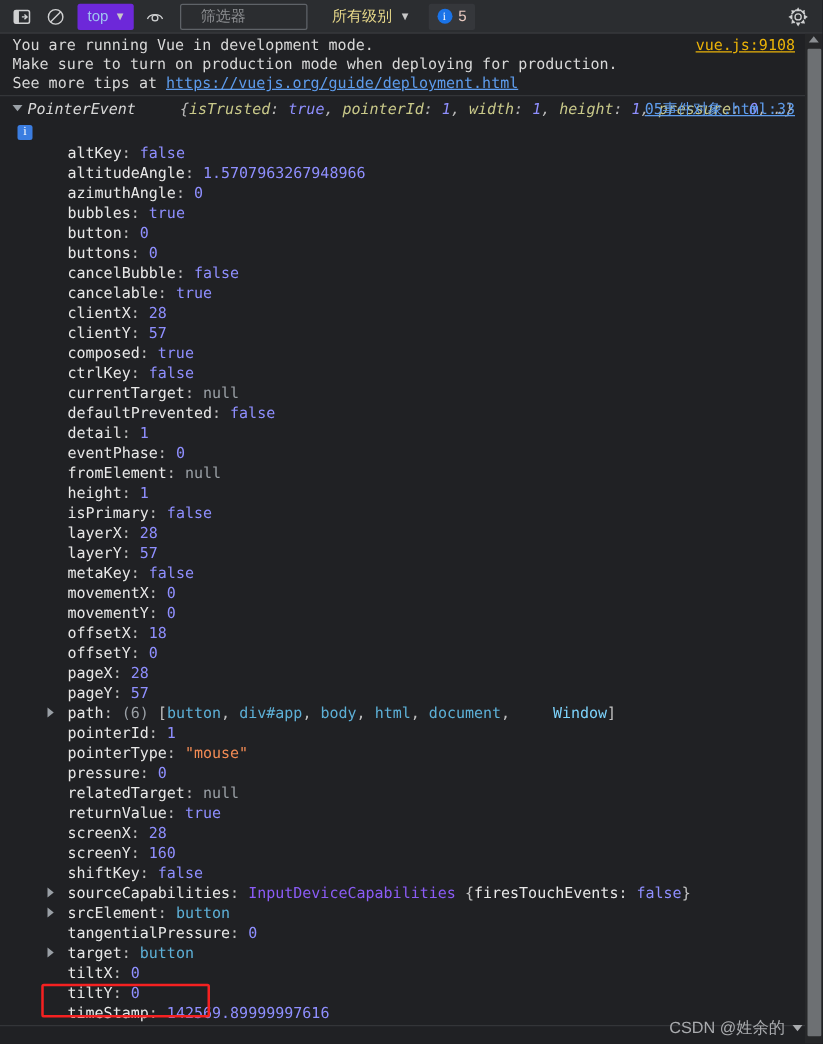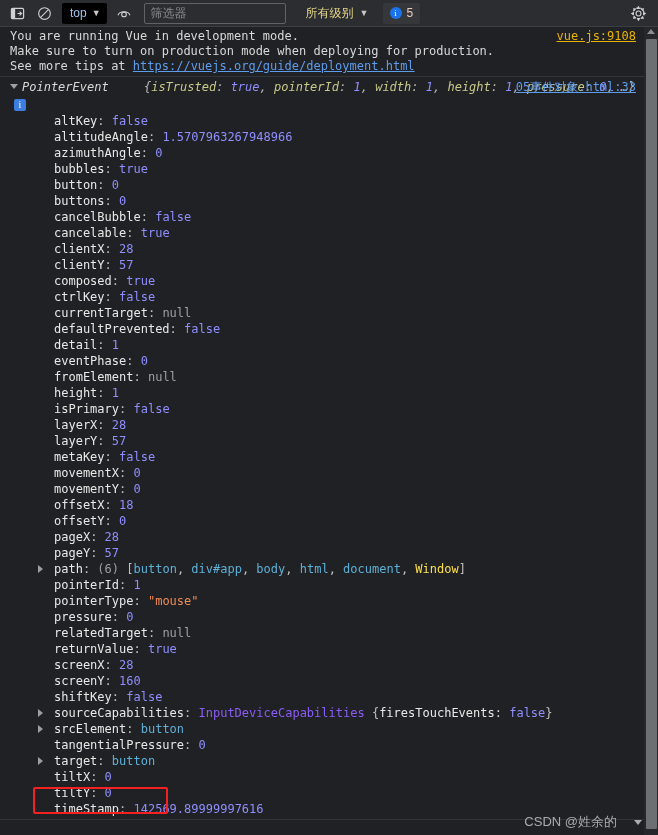--- a/index.html
+++ b/index.html
@@ -29,43 +29,43 @@
     width: 26px; height: 22px;
     display: flex; align-items: center; justify-content: center;
     color: #cfd0d1;
     border-radius: 2px;
     margin-right: 1px;
     flex: none;
   }
 
   .ctx-select {
     height: 21px;
-    background: #000000;
+    background: #6d28d9;
     border-radius: 2px;
     display: flex; align-items: center;
     padding: 0 6px 0 8px;
     margin: 0 4px;
     font-family: "Liberation Sans", sans-serif;
     font-size: 12px;
     color: #9fc3f0;
     flex: none;
   }
   .ctx-select .caret {
     margin-left: 5px;
     color: #c8c8c8;
     font-size: 9px;
   }
 
   .filter-box {
-    width: 142px; height: 21px;
+    width: 102px; height: 21px;
     background: #2b2d30;
     border: 1px solid #5f6368;
     border-radius: 2px;
     margin-left: 6px;
-    padding: 0 6px;
+    padding: 0 16px;
     display: flex; align-items: center;
     font-family: "Liberation Sans", sans-serif;
     font-size: 12px;
     color: #8b8d90;
     flex: none;
   }
 
   .level-select {
     height: 21px;
     display: flex; align-items: center;
@@ -167,21 +167,21 @@
   .objrow .kv { padding-left: 30px; }
   .objrow.has-tri .kv { padding-left: 30px; }
 
   
   .k-prop  { color: #e8e8e8; }
   .v-num   { color: #8f8fff; }
   .v-bool  { color: #8f8fff; }
   .v-null  { color: #9aa0a6; }
   .v-str   { color: #f28b54; }
   .v-node  { color: #5db0d7; }
-  .v-win   { color: #fde047; }
+  .v-win   { color: #7dd3fc; margin-left: 27px; }
   .t-class { color: #8b5cf6; }
   .t-punct { color: #c0c0c0; }
   .t-count { color: #9aa0a6; }
   .ev-name { color: #d8d8d8; font-style: italic; }
   .ev-preview { color: #b9b9b9; font-style: italic; margin-left: 28px; }
   .ev-preview .pk { color: #c9c98a; font-style: italic; }
   .ev-preview .pv { color: #8f8fff; font-style: italic; }
 
   .caret-down {
     display: inline-block;
@@ -238,21 +238,21 @@
     border-radius: 1px;
   }
 
   
   .watermark {
     position: absolute;
     right: 16px; bottom: 4px;
     font-family: "Liberation Sans", sans-serif;
     font-size: 13px;
     color: #a9abae;
-    display: flex; align-items: center; gap: 17px;
+    display: flex; align-items: center; gap: 6px;
   }
   .watermark .wm-caret {
     width: 0; height: 0;
     border-top: 5px solid #a9abae;
     border-left: 4px solid transparent;
     border-right: 4px solid transparent;
   }
 
   svg { display: block; }
 </style>

